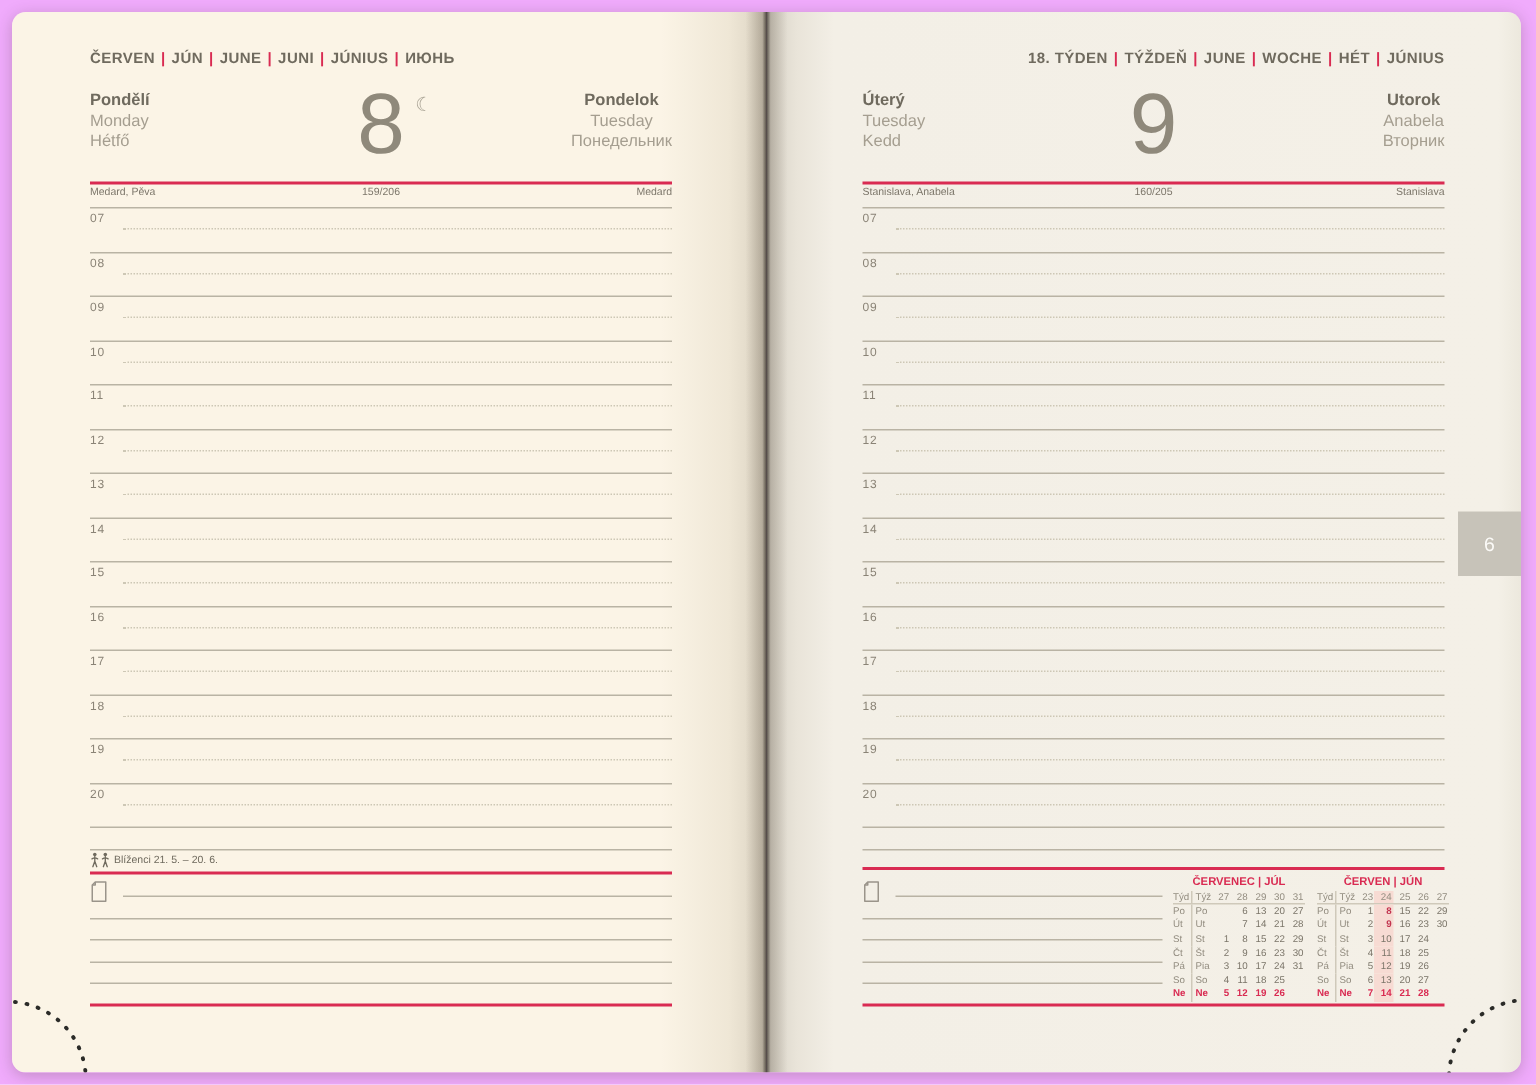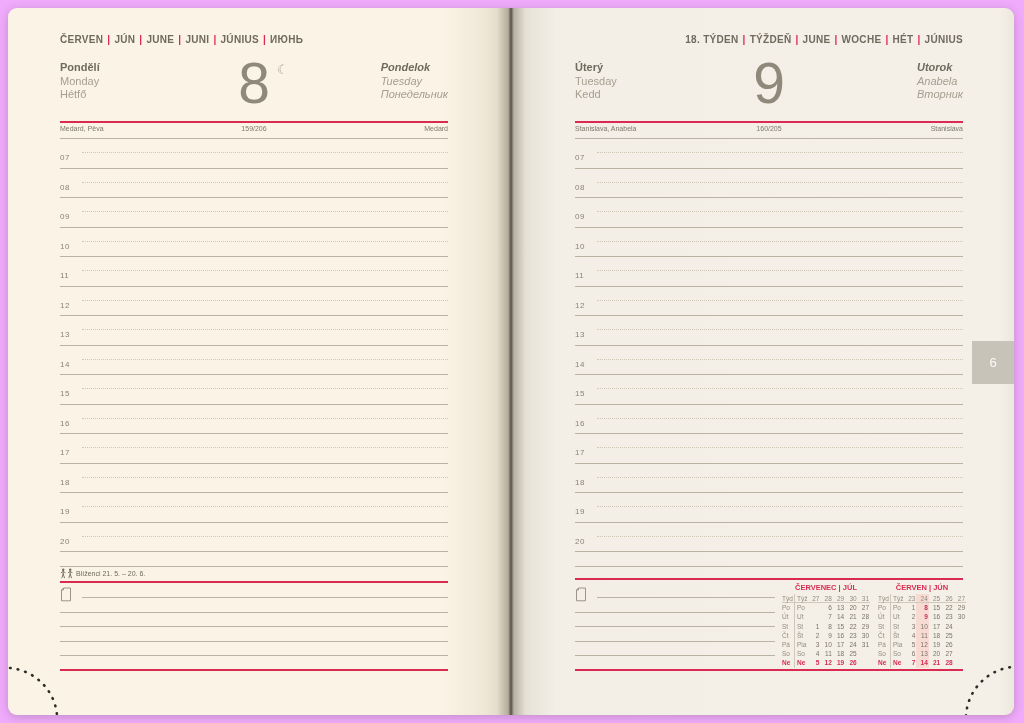--- a/index.html
+++ b/index.html
@@ -21,39 +21,39 @@
   .right-page .content{left:64px;}
 
   .month-header,.week-header{position:absolute;top:26px;left:0;right:0;font-size:10px;font-weight:bold;
         color:var(--ink);letter-spacing:.3px;white-space:nowrap;}
   .week-header{text-align:right;}
   .pipe{color:var(--red);margin:0 4px;font-weight:bold;}
 
   .day-names{position:absolute;top:53px;font-size:11px;line-height:13.5px;color:var(--ink-light);}
   .day-names div:first-child{color:var(--ink);font-weight:bold;}
   .day-names.dn-left{left:0;}
-  .day-names.dn-right{right:0;text-align:left;font-style:italic;}
+  .day-names.dn-right{right:0;text-align:center;}
   .big-number{position:absolute;top:47px;left:0;right:0;text-align:center;font-size:57px;line-height:56px;
         color:var(--num);font-weight:normal;}
   .moon{position:absolute;top:8px;margin-left:7px;font-size:13px;color:#aaa496;line-height:13px;}
 
   .redline{position:absolute;left:0;right:0;height:2px;background:var(--red);}
   .red-top{top:113px;}
   .red-zodiac{top:573px;}
   .red-prenotes{top:570px;}
   .red-bottom{top:661px;}
 
   .nameday{position:absolute;top:117px;left:0;right:0;height:10px;font-size:7px;color:var(--small);}
   .nameday .nd-l{position:absolute;left:0;}
   .nameday .nd-c{position:absolute;left:0;right:0;text-align:center;}
   .nameday .nd-r{position:absolute;right:0;}
 
   .hour-grid{position:absolute;top:130px;left:0;right:0;border-bottom:1px solid var(--line);}
   .hour-row{position:relative;height:29.5px;border-top:1px solid var(--line);}
-  .hour-num{position:absolute;top:2px;left:0;font-size:8px;letter-spacing:.5px;color:#8a8376;margin-top:12px;}
+  .hour-num{position:absolute;top:2px;left:0;font-size:8px;letter-spacing:.5px;color:#8a8376;}
   .dotline{position:absolute;top:13px;left:22px;right:0;border-top:1px dotted var(--dot);}
   .extra-line{position:absolute;top:558px;left:0;right:0;border-top:1px solid var(--line);}
 
   .zodiac-row{position:absolute;top:560px;left:0;right:0;height:12px;font-size:7px;color:var(--ink);}
   .zodiac-row .zicon{position:absolute;left:0;top:0;}
   .zodiac-row .zlabel{position:absolute;left:16px;top:2px;}
 
   .note-icon{position:absolute;top:579px;left:0;}
   .noteline{position:absolute;left:0;border-top:1px solid var(--line);}
   .left-page .noteline{right:0;}

